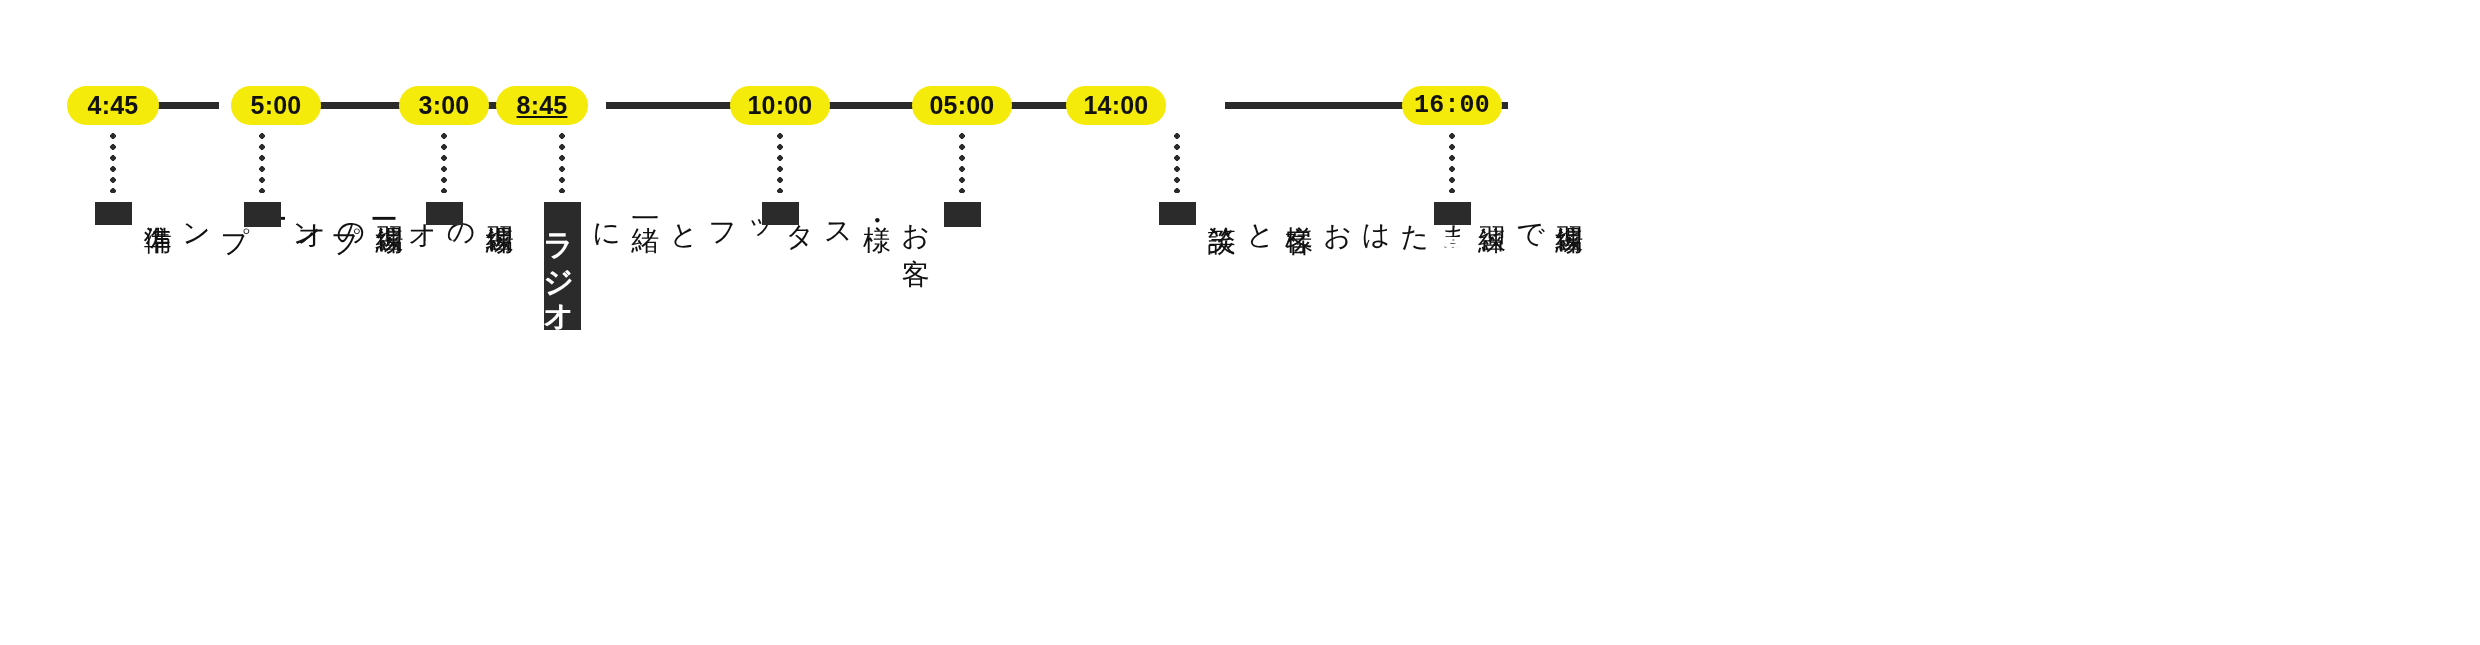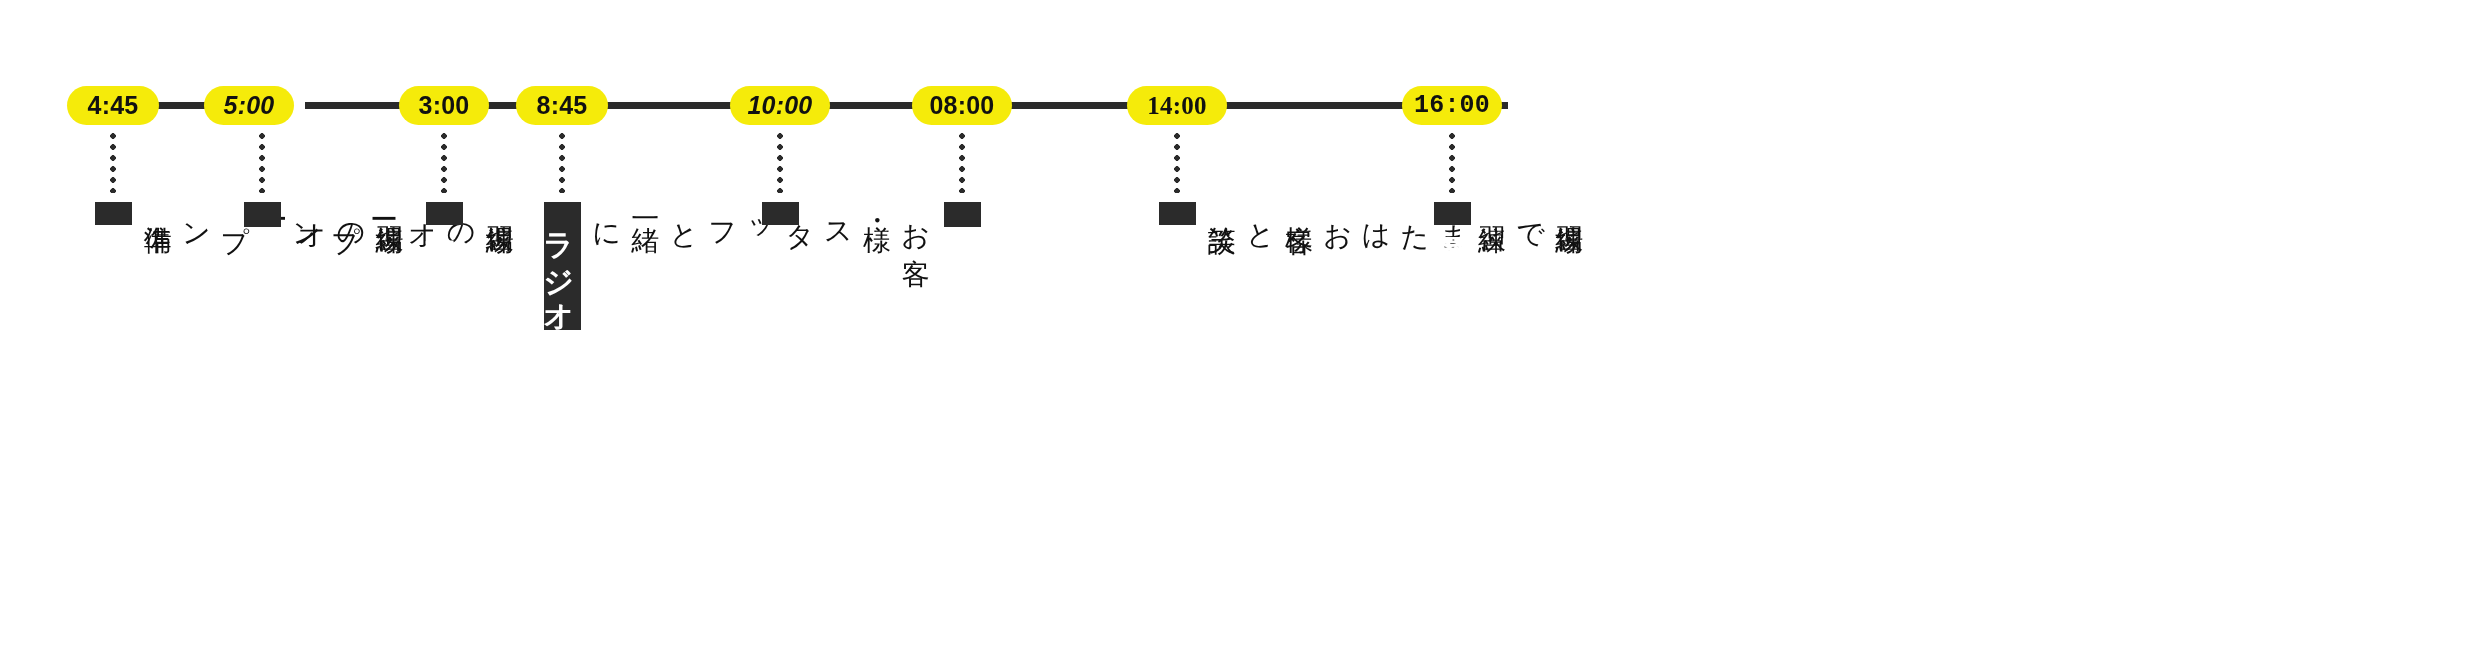--- a/index.html
+++ b/index.html
@@ -117,49 +117,49 @@
     </div>
   <div id="nodes">
       <div class="node" style="left: 0px;">
         <div class="time-pill" style="left: 67px; width: 92px;">4:45</div>
         <div class="leader" style="left: 110px;"></div>
         <div class="badge" style="left: 94.5px; width: 37px;">出勤</div>
         <div class="desc" style="left: 137.5px; max-height: 178px;">練習場の
 オープン準備</div>
       </div>
       <div class="node" style="left: 0px;">
-        <div class="time-pill" style="left: 204px; width: 90px; font-style: italic;">5:00</div>
+        <div class="time-pill" style="left: 231px; width: 90px;">5:00</div>
         <div class="leader" style="left: 259px;"></div>
         <div class="badge" style="left: 243.5px; width: 37px;">業務開始</div>
         <div class="desc" style="left: 286.5px; max-height: 148px;">練習場のオープン</div>
       </div>
       <div class="node" style="left: 0px;">
         <div class="time-pill" style="left: 399px; width: 90px;">3:00</div>
         <div class="leader" style="left: 441px;"></div>
         <div class="badge" style="left: 425.5px; width: 37px;">朝礼</div>
       </div>
       <div class="node" style="left: 0px;">
-        <div class="time-pill" style="left: 516px; width: 92px;">8:45</div>
+        <div class="time-pill" style="left: 496px; width: 92px; text-decoration: underline;">8:45</div>
         <div class="leader" style="left: 559px;"></div>
         <div class="badge" style="left: 543.5px; width: 37px;">ラジオ体操</div>
         <div class="desc" style="left: 586.5px; max-height: 200px;">お客様・スタッフと
 一緒に</div>
       </div>
       <div class="node" style="left: 0px;">
-        <div class="time-pill" style="left: 730px; width: 100px; font-style: italic;">10:00</div>
+        <div class="time-pill" style="left: 730px; width: 100px;">10:00</div>
         <div class="leader" style="left: 777px;"></div>
         <div class="badge" style="left: 761.5px; width: 37px;">昼食</div>
       </div>
       <div class="node" style="left: 0px;">
-        <div class="time-pill" style="left: 912px; width: 100px;">08:00</div>
+        <div class="time-pill" style="left: 912px; width: 100px;">05:00</div>
         <div class="leader" style="left: 959px;"></div>
         <div class="badge" style="left: 943.5px; width: 37px;">業務再開</div>
       </div>
       <div class="node" style="left: 0px;">
-        <div class="time-pill" style="left: 1127px; width: 100px; font-family: Liberation Serif, serif;">14:00</div>
+        <div class="time-pill" style="left: 1066px; width: 100px;">14:00</div>
         <div class="leader" style="left: 1174px;"></div>
         <div class="badge" style="left: 1158.5px; width: 37px;">退勤</div>
         <div class="desc" style="left: 1201.5px; max-height: 200px;">練習場で練習
 またはお客様と談笑</div>
       </div>
       <div class="node" style="left: 0px;">
         <div class="time-pill" style="left: 1402px; width: 100px; font-family: Liberation Mono, monospace;">16:00</div>
         <div class="leader" style="left: 1449px;"></div>
         <div class="badge" style="left: 1433.5px; width: 37px;">帰宅</div>
       </div>

